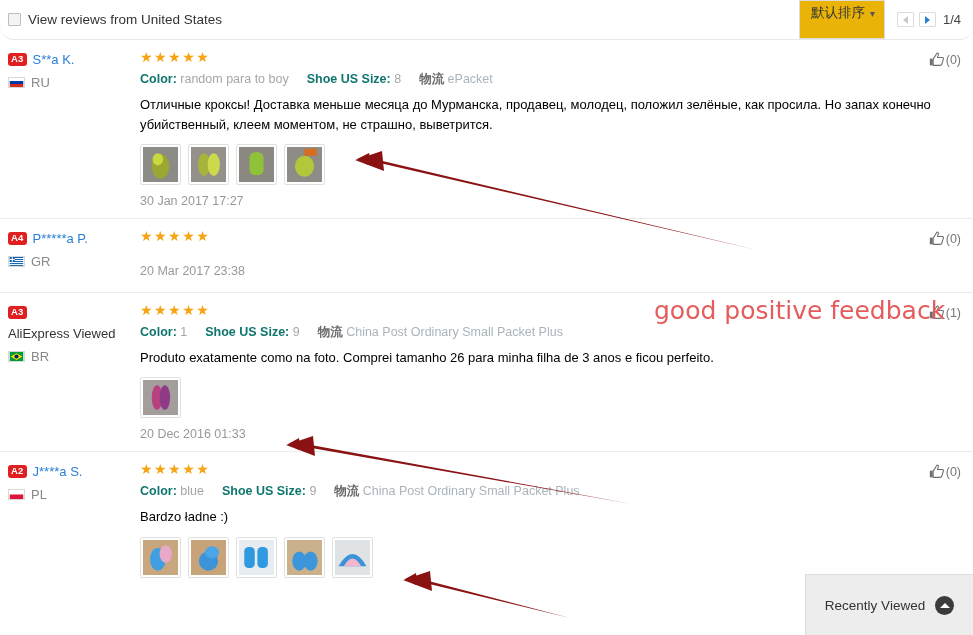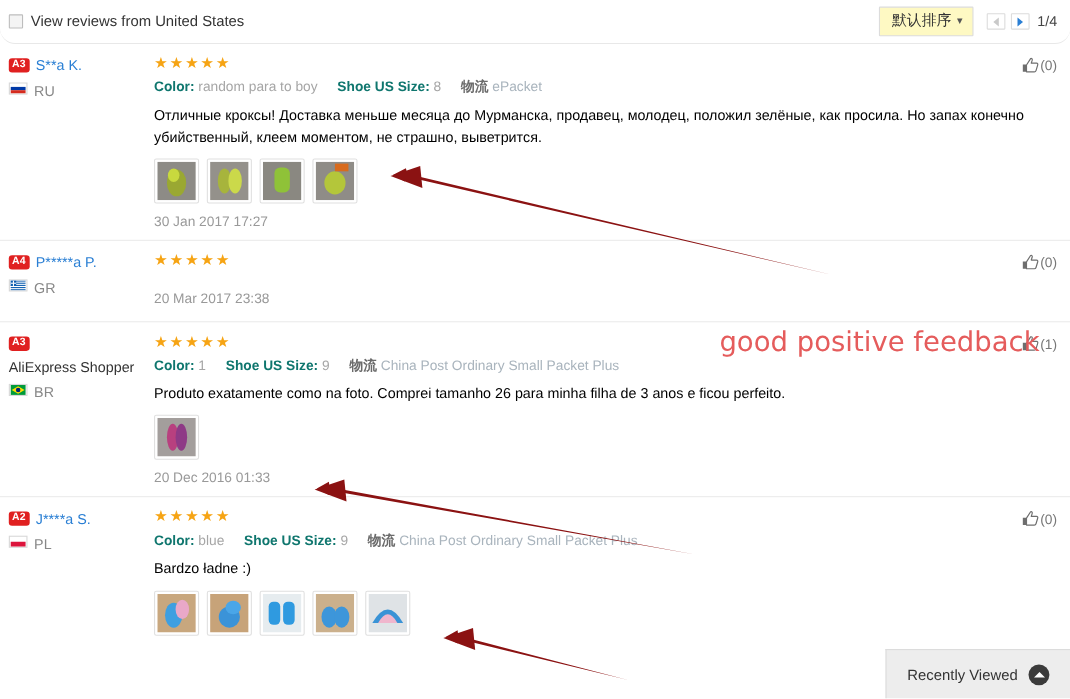--- a/index.html
+++ b/index.html
@@ -27,22 +27,22 @@
   .cb {
     width:13px; height:13px;
     border:1px solid #bdbdbd; background:#f4f4f4;
     border-radius:1px; display:inline-block;
   }
   .country-filter .lbl { font-size:13.5px; color:#333; }
 
   .topright { margin-left:auto; display:flex; align-items:center; gap:12px; }
   .sortbox {
     border:1px solid #dcdcdc;
-    background:#fef9c3;
-    padding:5px 9px 6px 11px;
+    background:#eab308;
+    padding:5px 9px 18px 11px;
     font-size:13.5px; color:#333;
     display:flex; align-items:center; gap:5px;
     line-height:1;
     border-radius:1px;
   }
   .sortbox .chev { font-size:10px; color:#555; transform: translateY(1px); }
   .pager { display:flex; align-items:center; gap:5px; }
   .pgbtn {
     width:17px; height:15px;
     border:1px solid #dcdcdc; background:#fff;
@@ -67,21 +67,21 @@
   .user-line { display:flex; align-items:flex-start; gap:6px; flex-wrap:wrap; }
   .badge {
     background:#e02020; color:#fff;
     font-size:9.5px; font-weight:bold;
     padding:1px 3px 2px; border-radius:3px;
     line-height:1.05; letter-spacing:0.2px;
     flex:0 0 auto; margin-top:2px;
   }
   .uname { color:#2a7fd4; font-size:13px; line-height:1.35; }
   .uname.plain { color:#333; }
-  .loc { display:flex; gap:6px; margin-top:6px; }
+  .loc { display:flex; align-items:center; gap:6px; margin-top:6px; }
   .flag { width:17px; height:11px; border:1px solid #d8d8d8; display:block; }
   .cc { color:#888; font-size:13px; }
 
   .body { flex:1; min-width:0; padding-left:5px; }
   .stars { color:#f6a414; font-size:14px; letter-spacing:1.5px; line-height:1; margin-bottom:7px; }
   .attrs { font-size:12.5px; color:#999; margin-bottom:7px; white-space:nowrap; }
   .attrs .k { color:#0f766e; font-weight:bold; }
   .attrs .v { color:#a6a6a6; }
   .attrs .sep { display:inline-block; width:11px; }
   .attrs .wuliu { color:#6b6b6b; font-weight:bold; }
@@ -111,21 +111,21 @@
     position:absolute;
     color:#e55c5c;
     font-size:25px;
     font-family: "DejaVu Sans", sans-serif;
     white-space:nowrap;
   }
 
   
   .recent {
     position:absolute; right:0; bottom:0;
-    width:168px; height:45px;
+    width:168px; height:61px;
     background:#ededed;
     border:1px solid #dcdcdc; border-right:none; border-bottom:none;
     display:flex; align-items:center; justify-content:center; gap:10px;
     font-size:13.5px; color:#333;
   }
   .rv-circle {
     width:19px; height:19px; border-radius:50%;
     background:#3b3b3b; display:flex; align-items:center; justify-content:center;
   }
   .rv-chev { width:0; height:0; border-left:5px solid transparent; border-right:5px solid transparent; border-bottom:5px solid #fff; }
@@ -259,21 +259,21 @@
       <path d="M6 8.5 L10.5 1.5 C12 1 12.6 2.2 12.2 3.5 L11.2 6.5 H17 C18.2 6.5 18.6 7.6 18.2 8.6 L16.4 14.6 C16.1 15.6 15.4 16 14.5 16 H6 Z" fill="none" stroke="#6e6e6e" stroke-width="1.3" stroke-linejoin="round"></path>
     </svg>
     <span>(0)</span>
   </div>
 </div>
 
 <div class="review">
   <div class="user">
     <div class="user-line">
       <span class="badge">A3</span>
-      <span class="uname plain">AliExpress Shopper</span>
+      <span class="uname plain">AliExpress Viewed</span>
     </div>
     <div class="loc">
       <svg class="flag" viewBox="0 0 30 20">
         <rect width="30" height="20" fill="#009b3a"></rect>
         <polygon points="15,2.5 28,10 15,17.5 2,10" fill="#fedf00"></polygon>
         <circle cx="15" cy="10" r="4.6" fill="#002776"></circle>
       </svg>
       <span class="cc">BR</span>
     </div>
   </div>

